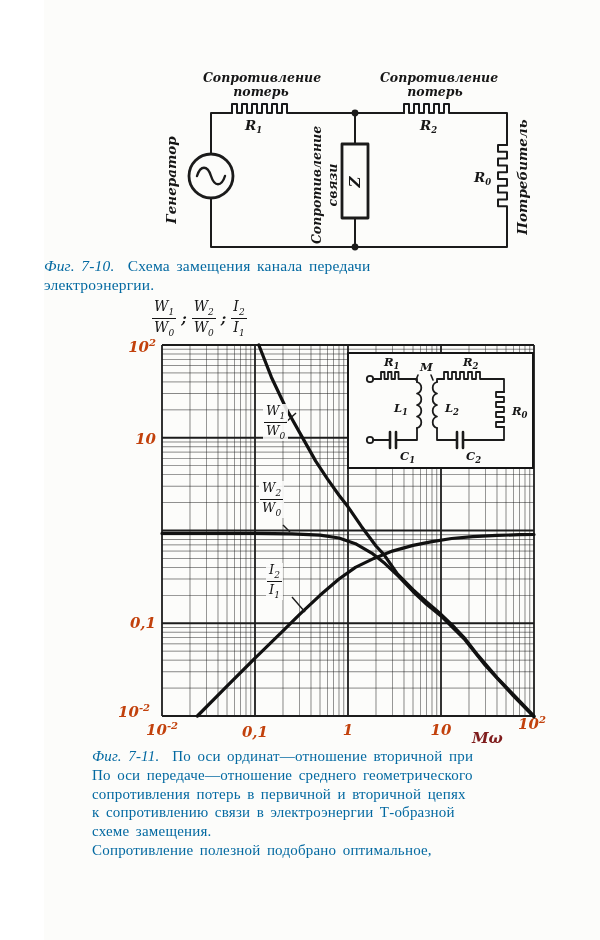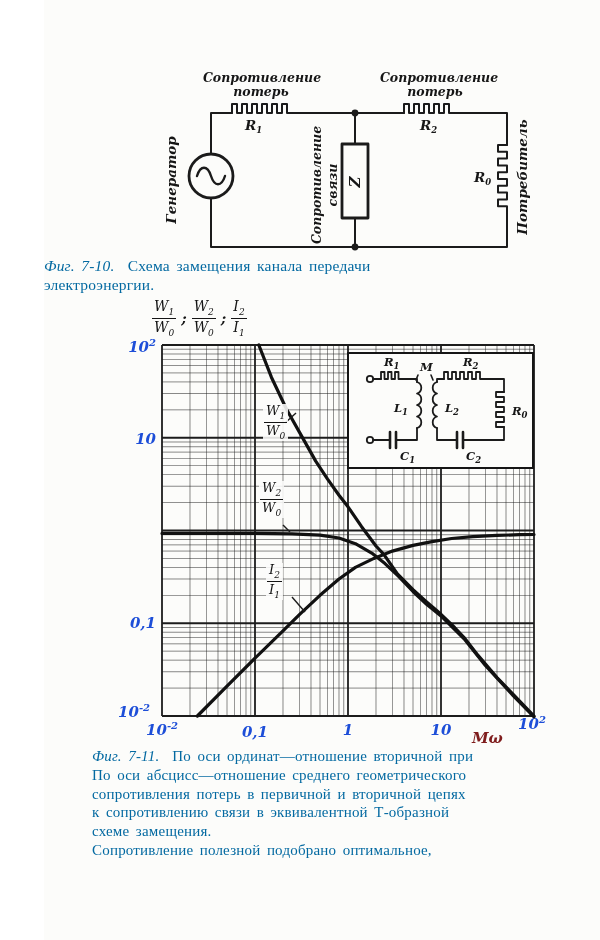--- a/index.html
+++ b/index.html
@@ -15,21 +15,21 @@
 
   
   .clab{font:700 12.5px "DejaVu Serif",serif;font-style:italic;}
   .clab-big{font:700 13.5px "DejaVu Serif",serif;font-style:italic;}
   .zlab{font:700 15px "DejaVu Serif",serif;font-style:italic;}
   .ilab{font:700 11.5px "DejaVu Serif",serif;font-style:italic;}
   .svgsub{font-size:8.5px;}
 
   
   .tick{position:absolute;font-family:"DejaVu Serif",serif;font-style:italic;font-weight:700;
-        font-size:15px;color:#1d4ed8;}
+        font-size:15px;color:#c2410c;}
   .tick sup{font-size:10px;}
   .ytick{width:46px;text-align:right;}
   .xtick{width:60px;text-align:center;}
   .xaxis-name{position:absolute;font:700 italic 15px "DejaVu Serif",serif;color:#7f1d1d;}
 
   
   .frac{display:inline-flex;flex-direction:column;align-items:center;line-height:1.05;
         font-family:"DejaVu Serif",serif;font-style:italic;font-weight:400;font-size:13px;color:#141414;}
   .frac .num{border-bottom:1.6px solid #141414;padding:0 2px 1px;}
   .frac .den{padding-top:1px;}
@@ -234,20 +234,20 @@
       <text class="ilab" x="163" y="61"><tspan>R</tspan><tspan class="svgsub" dy="2.5">0</tspan></text>
       <text class="ilab" x="45" y="58"><tspan>L</tspan><tspan class="svgsub" dy="2.5">1</tspan></text>
       <text class="ilab" x="96" y="58"><tspan>L</tspan><tspan class="svgsub" dy="2.5">2</tspan></text>
       <text class="ilab" x="51" y="106"><tspan>C</tspan><tspan class="svgsub" dy="2.5">1</tspan></text>
       <text class="ilab" x="117" y="106"><tspan>C</tspan><tspan class="svgsub" dy="2.5">2</tspan></text>
     </svg>
   </div>
 
   <div class="cap" style="left:48px;top:747px;width:504px;font-size:15px;line-height:18.8px;">
     <div><span class="figref">Фиг. 7-11.</span>&nbsp; <span>По оси ординат—отношение вторичной при</span></div>
-    <div>По оси абсцисс—отношение среднего геометрического</div>
+    <div>По оси передаче—отношение среднего геометрического</div>
     <div>сопротивления потерь в первичной и вторичной цепях</div>
-    <div>к сопротивлению связи в эквивалентной Т-образной</div>
+    <div>к сопротивлению связи в электроэнергии Т-образной</div>
     <div>схеме замещения.</div>
     <div>Сопротивление полезной подобрано оптимальное,</div>
   </div>
 
 </div>
 
 </body></html>

